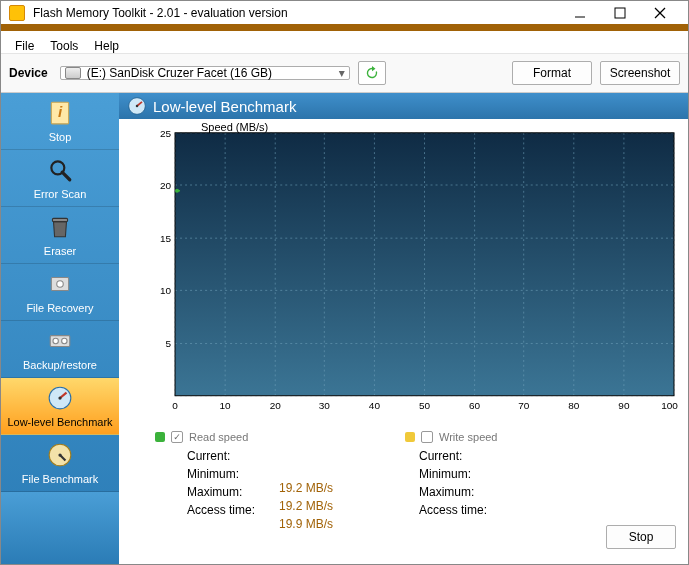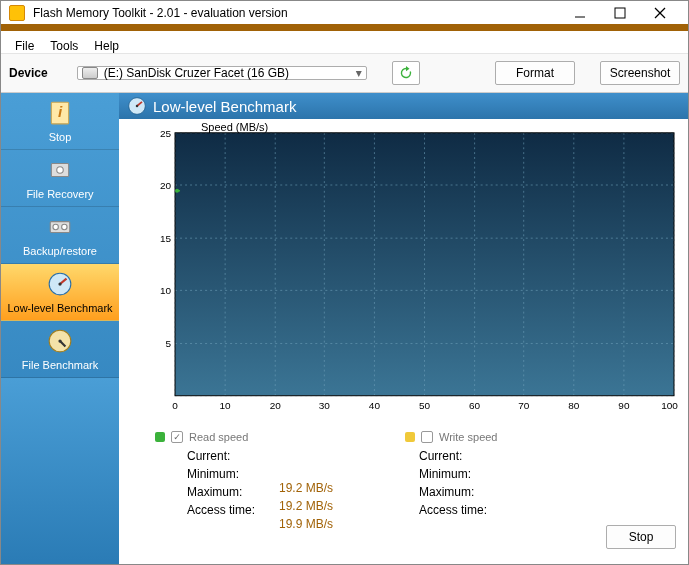--- a/index.html
+++ b/index.html
@@ -10,21 +10,21 @@
 .titlebar .app-icon { width: 16px; height: 16px; background: #ffc107; border: 1px solid #d48806; border-radius: 2px; margin-right: 8px; }
 .titlebar .title { font-size: 12px; flex: 1; }
 .titlebar .win-btn { width: 40px; height: 30px; display: flex; align-items: center; justify-content: center; font-size: 14px; }
 .titlebar .win-btn svg { width: 12px; height: 12px; }
 
 
 .menubar { height: 22px; display: flex; align-items: flex-end; padding: 0 6px; font-size: 12px; }
 .menubar .menu-item { padding: 0 8px; cursor: default; }
 
 
-.device-row { height: 40px; display: flex; align-items: center; padding: 0 8px; border-top: 1px solid #e5e5e5; border-bottom: 1px solid #ccc; background: #f9f9f9; gap: 25px; }
+.device-row { height: 40px; display: flex; align-items: center; padding: 0 8px; border-top: 1px solid #e5e5e5; border-bottom: 1px solid #ccc; background: #f9f9f9; gap: 8px; }
 .device-row .device-label { font-weight: bold; font-size: 12px; margin-right: 4px; }
 .device-select { flex: 0 0 290px; height: 14px; display: flex; align-items: center; border: 1px solid #adadad; background: #fff; border-radius: 2px; padding: 4px 4px; font-size: 12px; position: relative; }
 .device-select .drive-icon { width: 16px; height: 12px; background: linear-gradient(#eee,#ccc); border: 1px solid #888; border-radius: 2px; margin-right: 6px; }
 .device-select .chev { margin-left: auto; color: #666; }
 .refresh-btn { width: 28px; height: 24px; border: 1px solid #adadad; background: #fff; border-radius: 2px; display:flex;align-items:center;justify-content:center; }
 .refresh-btn svg { width:14px;height:14px; }
 .spacer { flex: 1; }
 .tool-btn { width: 80px; height: 24px; border: 1px solid #adadad; background: #fdfdfd; border-radius: 2px; font-size: 12px; display:flex;align-items:center;justify-content:center; cursor:pointer; }
 
 
@@ -112,20 +112,38 @@
 <div class="main">
   <div class="sidebar">
     <div class="side-item">
       <div class="icon-slot">
           <svg viewBox="0 0 24 24">
             <rect x="4" y="2" width="16" height="20" rx="1" fill="#ffe9a8" stroke="#caa653"></rect>
             <text x="12" y="16" font-size="14" text-anchor="middle" fill="#c97b16" font-style="italic" font-weight="bold">i</text>
           </svg>
         </div>
       <span>Stop</span>
+    </div>
+    <div class="side-item">
+      <div class="icon-slot">
+          <svg viewBox="0 0 24 24">
+            <circle cx="10" cy="10" r="6" fill="none" stroke="#222" stroke-width="2"></circle>
+            <line x1="14" y1="14" x2="21" y2="21" stroke="#222" stroke-width="3" stroke-linecap="round"></line>
+          </svg>
+        </div>
+      <span>Error Scan</span>
+    </div>
+    <div class="side-item">
+      <div class="icon-slot">
+          <svg viewBox="0 0 24 24">
+            <path d="M6 7h12l-1 14H7z" fill="#666" stroke="#333"></path>
+            <rect x="5" y="4" width="14" height="3" rx="1" fill="#888" stroke="#333"></rect>
+          </svg>
+        </div>
+      <span>Eraser</span>
     </div>
     <div class="side-item">
       <div class="icon-slot">
           <svg viewBox="0 0 24 24">
             <rect x="4" y="6" width="16" height="12" rx="1" fill="#ddd" stroke="#888"></rect>
             <circle cx="12" cy="12" r="3" fill="#fff" stroke="#888"></circle>
           </svg>
         </div>
       <span>File Recovery</span>
     </div>

